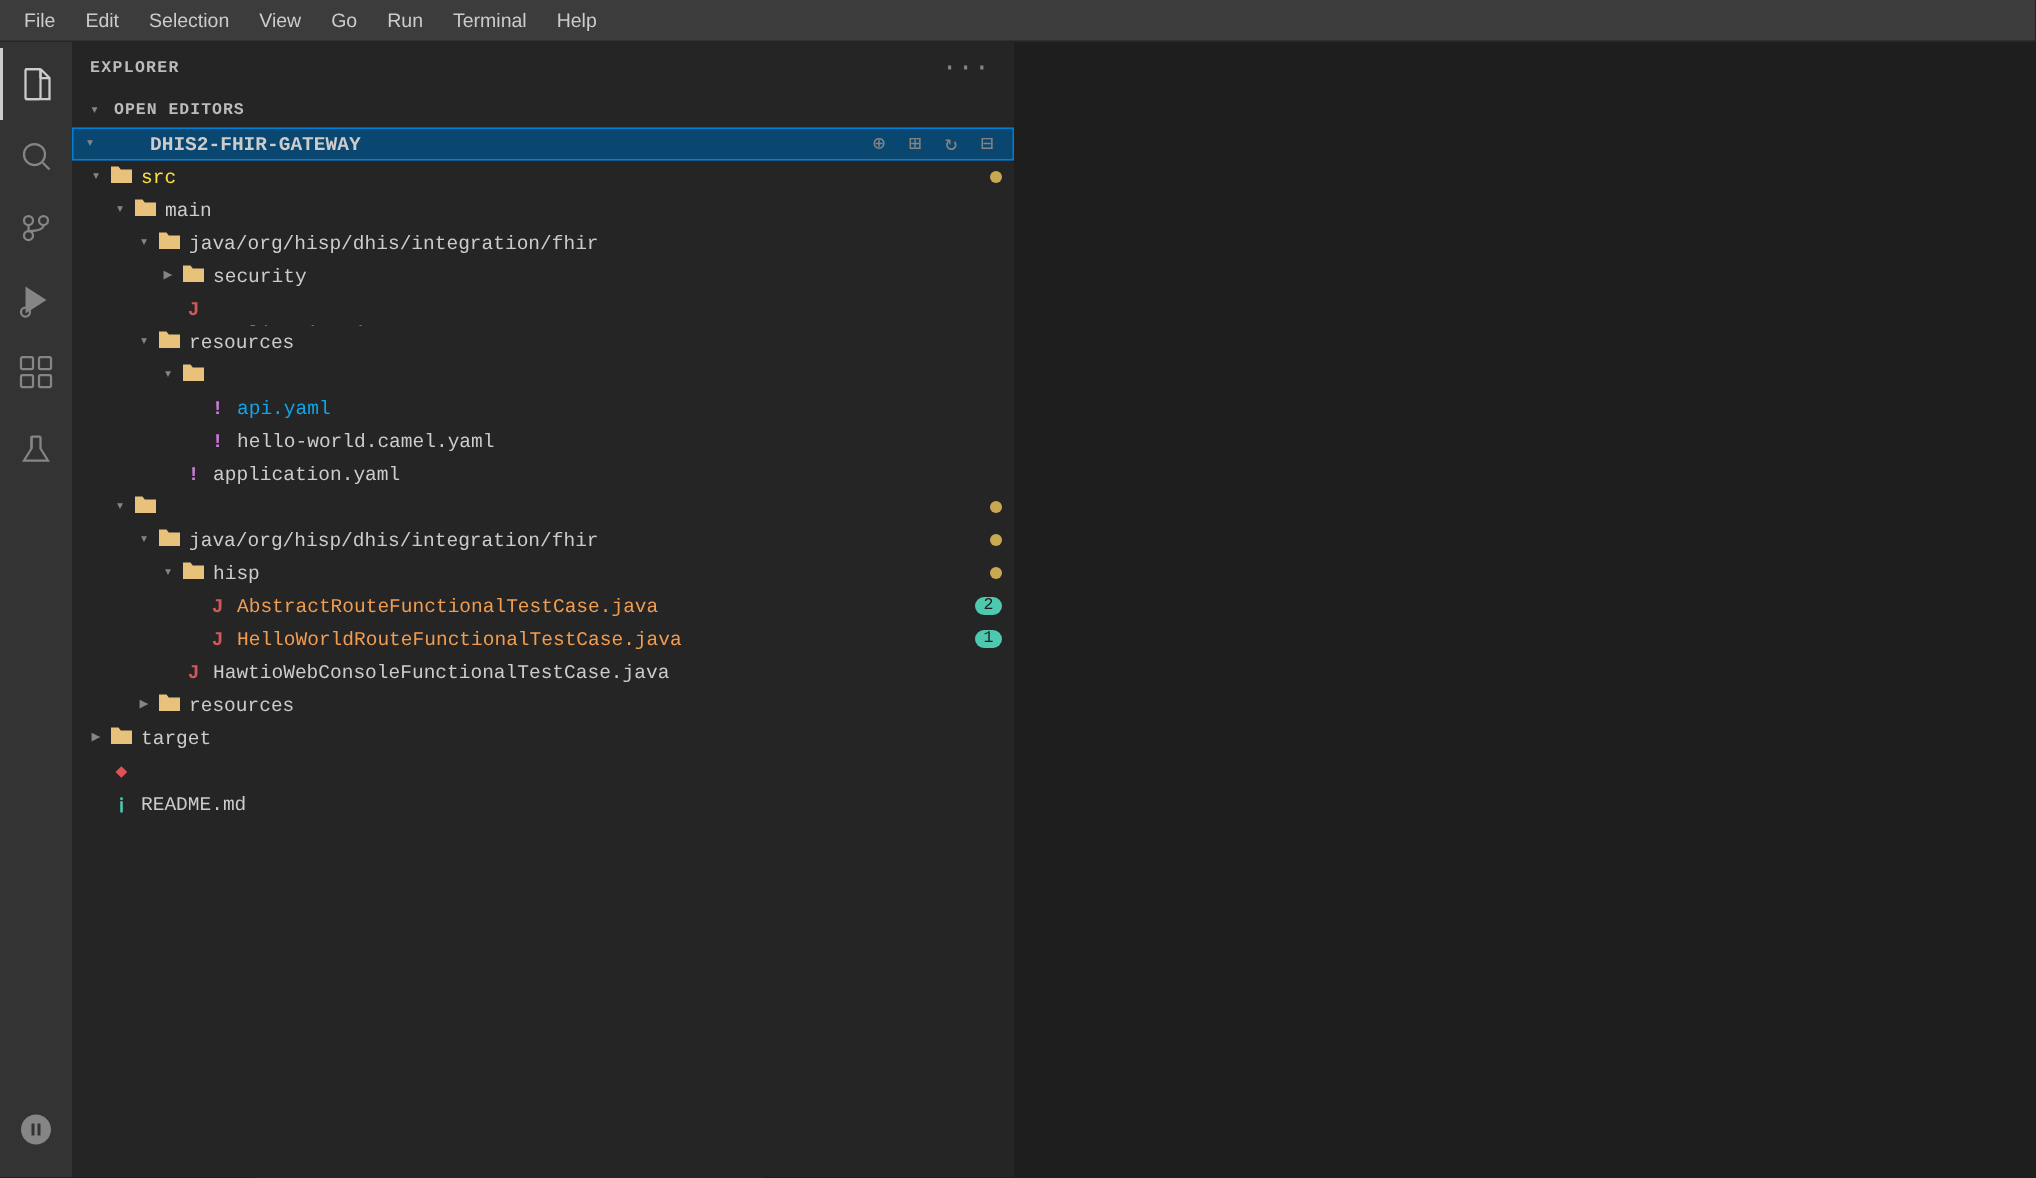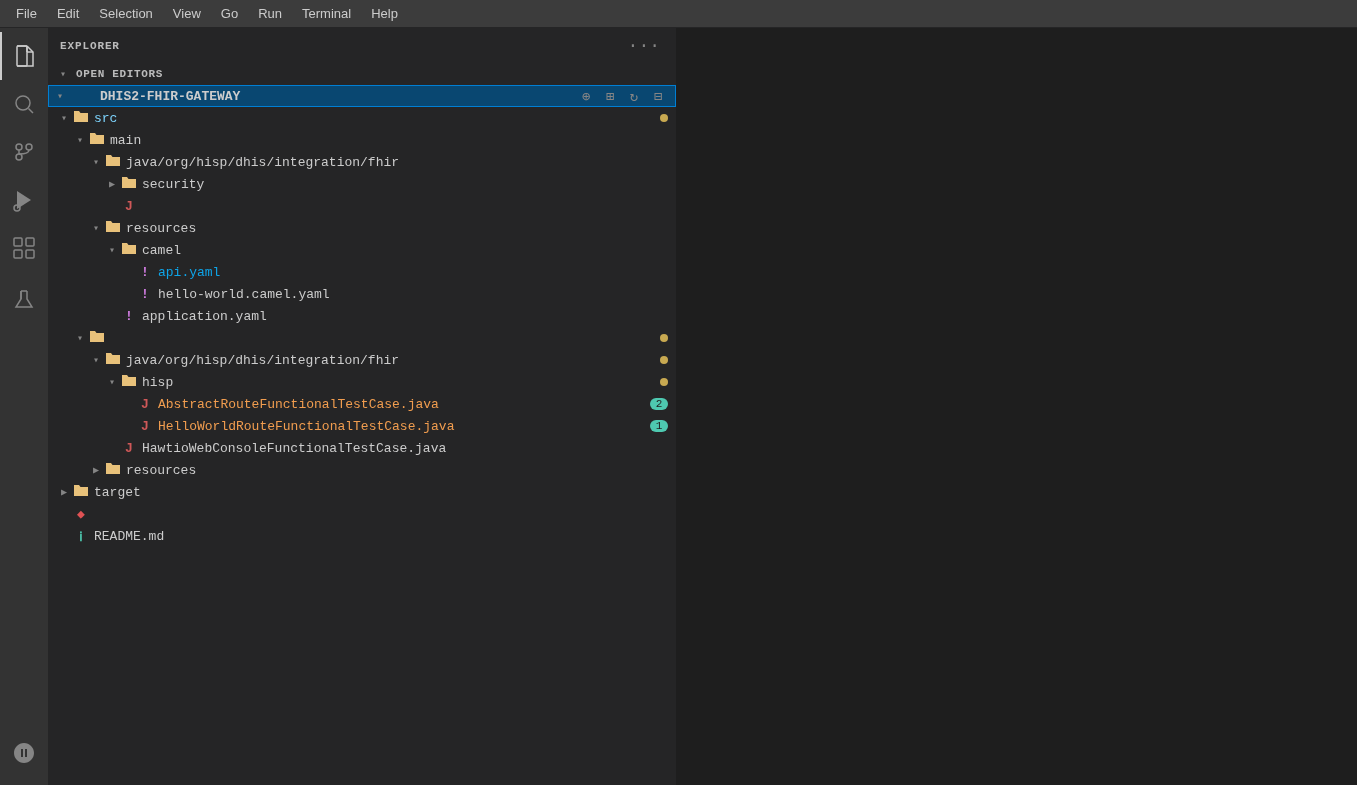--- a/index.html
+++ b/index.html
@@ -293,21 +293,21 @@
       </div>
     </div>
 
     <div id="file-tree">
 
     <div class="tree-row" style="padding-left: 8px;">
           <span class="tree-chevron">▾</span>
           <span class="tree-icon"><svg width="16" height="16" viewBox="0 0 16 16">
               <path fill="#E8C17A" d="M1 3h5l1.5 2H15v9H1z"></path>
             </svg></span>
-          <span class="tree-label" style="color: #7dd3fc;">src</span>
+          <span class="tree-label" style="color: #fde047;">src</span>
           <span class="dot" style="background-color: rgb(200, 169, 81);"></span>
         </div>
         <div class="tree-row" style="padding-left: 24px;">
           <span class="tree-chevron">▾</span>
           <span class="tree-icon"><svg width="16" height="16" viewBox="0 0 16 16">
               <path fill="#E8C17A" d="M1 3h5l1.5 2H15v9H1z"></path>
             </svg></span>
           <span class="tree-label" style="color: rgb(204, 204, 204);">main</span>
         </div>
         <div class="tree-row" style="padding-left: 40px;">
@@ -334,21 +334,20 @@
           <span class="tree-icon"><svg width="16" height="16" viewBox="0 0 16 16">
               <path fill="#E8C17A" d="M1 3h5l1.5 2H15v9H1z"></path>
             </svg></span>
           <span class="tree-label" style="color: rgb(204, 204, 204);">resources</span>
         </div>
         <div class="tree-row" style="padding-left: 56px;">
           <span class="tree-chevron">▾</span>
           <span class="tree-icon"><svg width="16" height="16" viewBox="0 0 16 16">
               <path fill="#E8C17A" d="M1 3h5l1.5 2H15v9H1z"></path>
             </svg></span>
-          <span class="tree-label" style="color: rgb(204, 204, 204);">camel</span>
         </div>
         <div class="tree-row" style="padding-left: 72px;">
           <span class="tree-chevron"></span>
           <span class="tree-icon" style="color: rgb(203, 122, 219); font-weight: bold; font-style: normal;">!</span>
           <span class="tree-label" style="color: #0ea5e9;">api.yaml</span>
         </div>
         <div class="tree-row" style="padding-left: 72px;">
           <span class="tree-chevron"></span>
           <span class="tree-icon" style="color: rgb(203, 122, 219); font-weight: bold; font-style: normal;">!</span>
           <span class="tree-label" style="color: rgb(204, 204, 204);">hello-world.camel.yaml</span>

